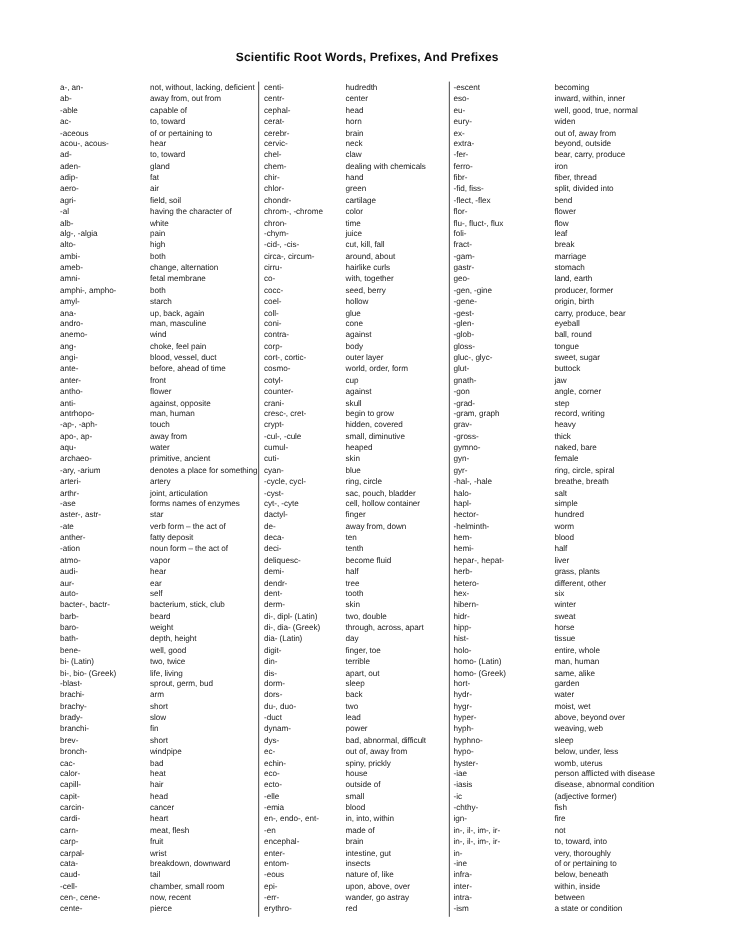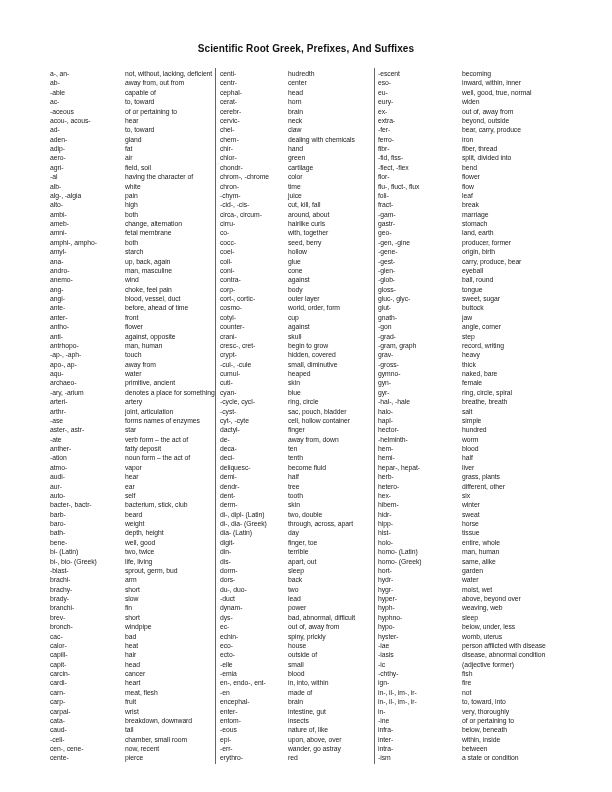--- a/index.html
+++ b/index.html
@@ -56,21 +56,21 @@
     height: 696px;
     background: var(--divider);
   }
   .divider-1 { left: 215px; }
   .divider-2 { left: 374px; }
 </style>
 </head>
 <body>
 
 <div class="page">
-  <div class="title">Scientific Root Greek, Prefixes, And Suffixes</div>
+  <div class="title">Scientific Root Words, Prefixes, And Prefixes</div>
 
   <div class="col-group group-1">
       <div class="entry-row">
         <span class="root-cell">a-, an-</span>
         <span class="meaning-cell">not, without, lacking, deficient</span>
       </div>
       <div class="entry-row">
         <span class="root-cell">ab-</span>
         <span class="meaning-cell">away from, out from</span>
       </div>

